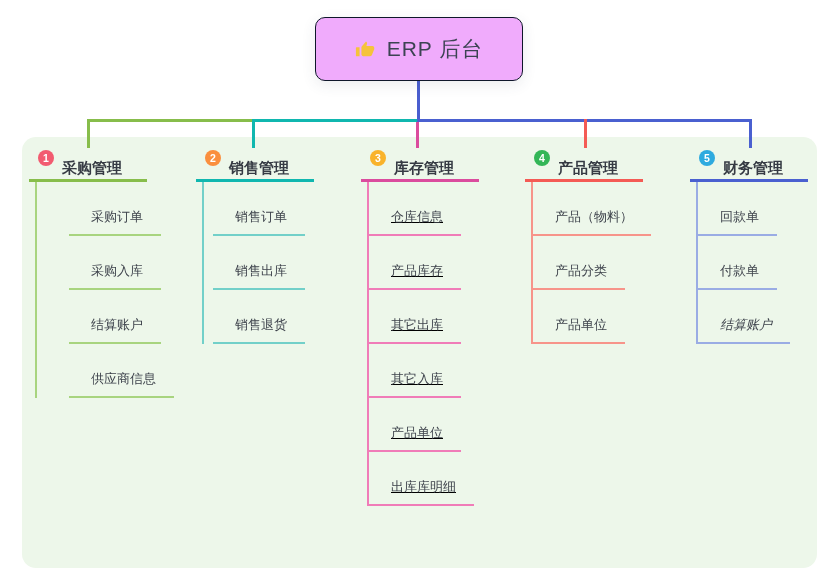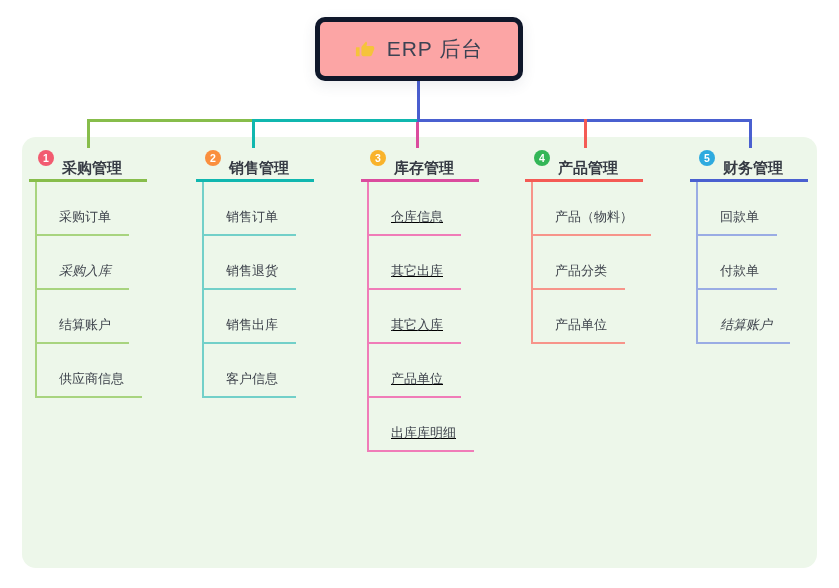--- a/index.html
+++ b/index.html
@@ -2,21 +2,21 @@
 <html><head>
 <meta charset="utf-8">
 <style>
   html,body{margin:0;padding:0;background:#ffffff;}
   body{font-family:"Liberation Sans","DejaVu Sans",sans-serif;}
   #stage{position:relative;width:839px;height:588px;background:#ffffff;overflow:hidden;}
 
   
   .root-card{
     position:absolute;left:315px;top:17px;width:208px;height:64px;
-    background:#fca5a5;border:5px solid #0f172a;border-radius:10px;
+    background:#f0abfc;border:1px solid #0f172a;border-radius:10px;
     box-shadow:0 4px 14px rgba(60,70,90,0.10);
     display:flex;align-items:center;justify-content:center;gap:10px;
     box-sizing:border-box;z-index:3;
   }
   .root-card .root-title{font-size:21px;color:#3c4353;font-weight:500;letter-spacing:1px;}
   .root-card .thumb{width:22px;height:22px;display:inline-block;}
 
   
   .panel{
     position:absolute;left:22px;top:137px;width:795px;height:431px;
@@ -74,63 +74,63 @@
       <div class="conn" style="left: 584px; top: 119px; width: 3px; height: 29px; background: rgb(244, 91, 85);"></div>
       <div class="conn" style="left: 749px; top: 119px; width: 3px; height: 29px; background: rgb(74, 96, 208);"></div>
     </div>
 
   <div id="columns">
       <div class="branch-col" style="left: 29px;">
         <div class="branch-head" style="border-bottom: 3px solid rgb(135, 189, 75);">
           <span class="badge" style="background: rgb(242, 91, 112);">1</span>
           <span class="branch-label">采购管理</span>
         </div>
-        <ul class="child-list" style="border-left: 2px solid rgb(168, 212, 127);">
+        <ul class="child-list" style="border-left: 2px solid rgb(168, 212, 127); padding-left: 32px;">
           <li class="child-item" style="border-bottom: 2px solid rgb(168, 212, 127);">
             <span class="child-label">采购订单</span>
           </li>
-          <li class="child-item" style="border-bottom: 2px solid rgb(168, 212, 127); font-style: italic;">
+          <li class="child-item" style="border-bottom: 2px solid rgb(168, 212, 127);">
             <span class="child-label">采购入库</span>
           </li>
           <li class="child-item" style="border-bottom: 2px solid rgb(168, 212, 127);">
             <span class="child-label">结算账户</span>
           </li>
           <li class="child-item" style="border-bottom: 2px solid rgb(168, 212, 127);">
             <span class="child-label">供应商信息</span>
           </li>
         </ul>
       </div>
       <div class="branch-col" style="left: 196px;">
         <div class="branch-head" style="border-bottom: 3px solid rgb(16, 183, 175);">
           <span class="badge" style="background: rgb(250, 143, 62);">2</span>
           <span class="branch-label">销售管理</span>
         </div>
-        <ul class="child-list" style="border-left: 2px solid rgb(114, 208, 201);">
+        <ul class="child-list" style="border-left: 2px solid rgb(114, 208, 201); padding-left: 9px;">
           <li class="child-item" style="border-bottom: 2px solid rgb(114, 208, 201);">
             <span class="child-label">销售订单</span>
-          </li>
-          <li class="child-item" style="border-bottom: 2px solid rgb(114, 208, 201);">
-            <span class="child-label">销售退货</span>
           </li>
           <li class="child-item" style="border-bottom: 2px solid rgb(114, 208, 201);">
             <span class="child-label">销售出库</span>
           </li>
           <li class="child-item" style="border-bottom: 2px solid rgb(114, 208, 201);">
-            <span class="child-label">客户信息</span>
+            <span class="child-label">销售退货</span>
           </li>
         </ul>
       </div>
       <div class="branch-col" style="left: 361px;">
         <div class="branch-head" style="border-bottom: 3px solid rgb(219, 76, 158);">
           <span class="badge" style="background: rgb(249, 179, 43);">3</span>
           <span class="branch-label">库存管理</span>
         </div>
         <ul class="child-list" style="border-left: 2px solid rgb(240, 124, 184); text-decoration: underline;">
           <li class="child-item" style="border-bottom: 2px solid rgb(240, 124, 184);">
             <span class="child-label">仓库信息</span>
+          </li>
+          <li class="child-item" style="border-bottom: 2px solid rgb(240, 124, 184);">
+            <span class="child-label">产品库存</span>
           </li>
           <li class="child-item" style="border-bottom: 2px solid rgb(240, 124, 184);">
             <span class="child-label">其它出库</span>
           </li>
           <li class="child-item" style="border-bottom: 2px solid rgb(240, 124, 184);">
             <span class="child-label">其它入库</span>
           </li>
           <li class="child-item" style="border-bottom: 2px solid rgb(240, 124, 184);">
             <span class="child-label">产品单位</span>
           </li>

